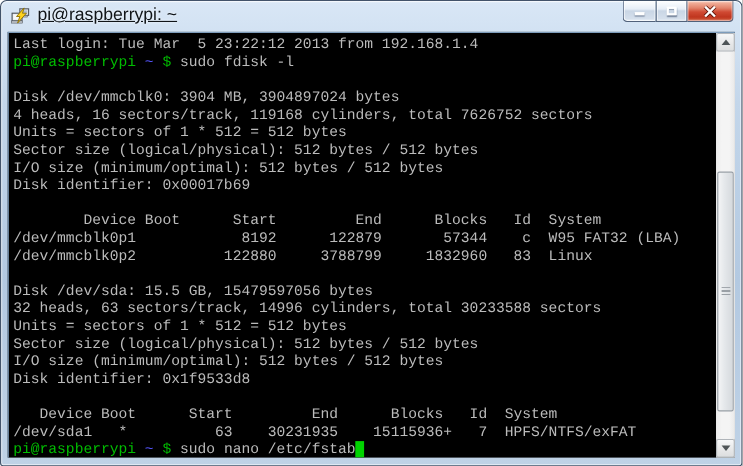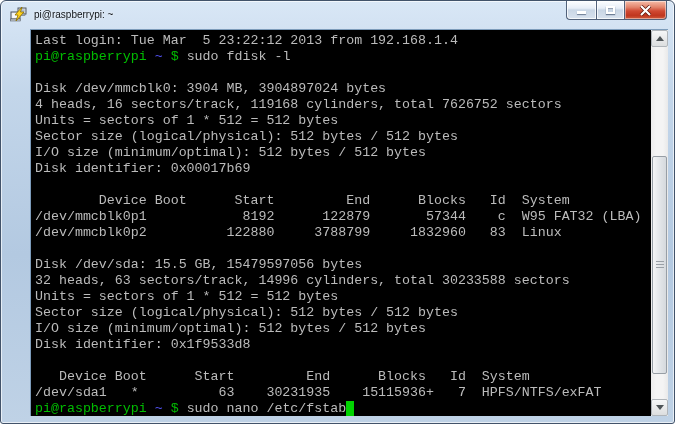--- a/index.html
+++ b/index.html
@@ -11,21 +11,21 @@
     box-shadow:inset 0 0 0 1px rgba(255,255,255,0.65);
     overflow:hidden;
   }
 
   
   .titlebar{
     position:absolute;left:0;top:0;right:0;height:28px;
     display:flex;align-items:center;padding-left:9px;box-sizing:border-box;
   }
   .app-icon{width:18px;height:16px;margin-right:6px;flex:0 0 auto;}
-  .title{font-size:10px;color:#101418;margin-top:-2px;text-shadow:0 0 3px rgba(255,255,255,0.9);}
+  .title{font-size:16px;color:#101418;margin-top:-2px;text-shadow:0 0 3px rgba(255,255,255,0.9);text-decoration:underline;}
 
   .caption-buttons{position:absolute;top:0;right:7px;display:flex;height:19px;}
   .cap-btn{
     box-sizing:border-box;height:19px;border:1px solid #51617a;border-top:none;
     display:flex;align-items:center;justify-content:center;
     background:linear-gradient(180deg,#fdfeff 0%,#e7eef7 40%,#c9d6e5 50%,#d8e2ee 100%);
     box-shadow:inset 0 0 0 1px rgba(255,255,255,0.75);
   }
   .cap-btn.min{width:30px;border-radius:0 0 0 4px;border-right:none;}
   .cap-btn.max{width:29px;}
@@ -37,21 +37,20 @@
   .glyph-min{width:9px;height:3px;background:#ffffff;margin-top:5px;
     box-shadow:0 1px 1px rgba(30,50,80,0.55);}
   .glyph-max{width:9px;height:8px;box-sizing:border-box;border:2px solid #ffffff;
     box-shadow:0 1px 1px rgba(30,50,80,0.55), inset 0 1px 1px rgba(30,50,80,0.45);}
 
   
   .client{
     position:absolute;left:6px;top:28px;right:6px;bottom:7px;
     display:flex;background:#000000;border-top:1px solid #7d9cbb;border-left:1px solid #7d9cbb;
     box-sizing:border-box;
-    margin-left:23px;
   }
   .terminal{
     flex:1 1 auto;margin:0;padding:3px 0 0 4px;overflow:hidden;
     font-family:"Liberation Mono","DejaVu Sans Mono",monospace;
     font-size:13.3px;line-height:16px;white-space:pre;color:#bbbbbb;
   }
   .term-line{min-height:16px;}
 
   
   .scrollbar{flex:0 0 17px;display:flex;flex-direction:column;background:#f0f0f0;}

